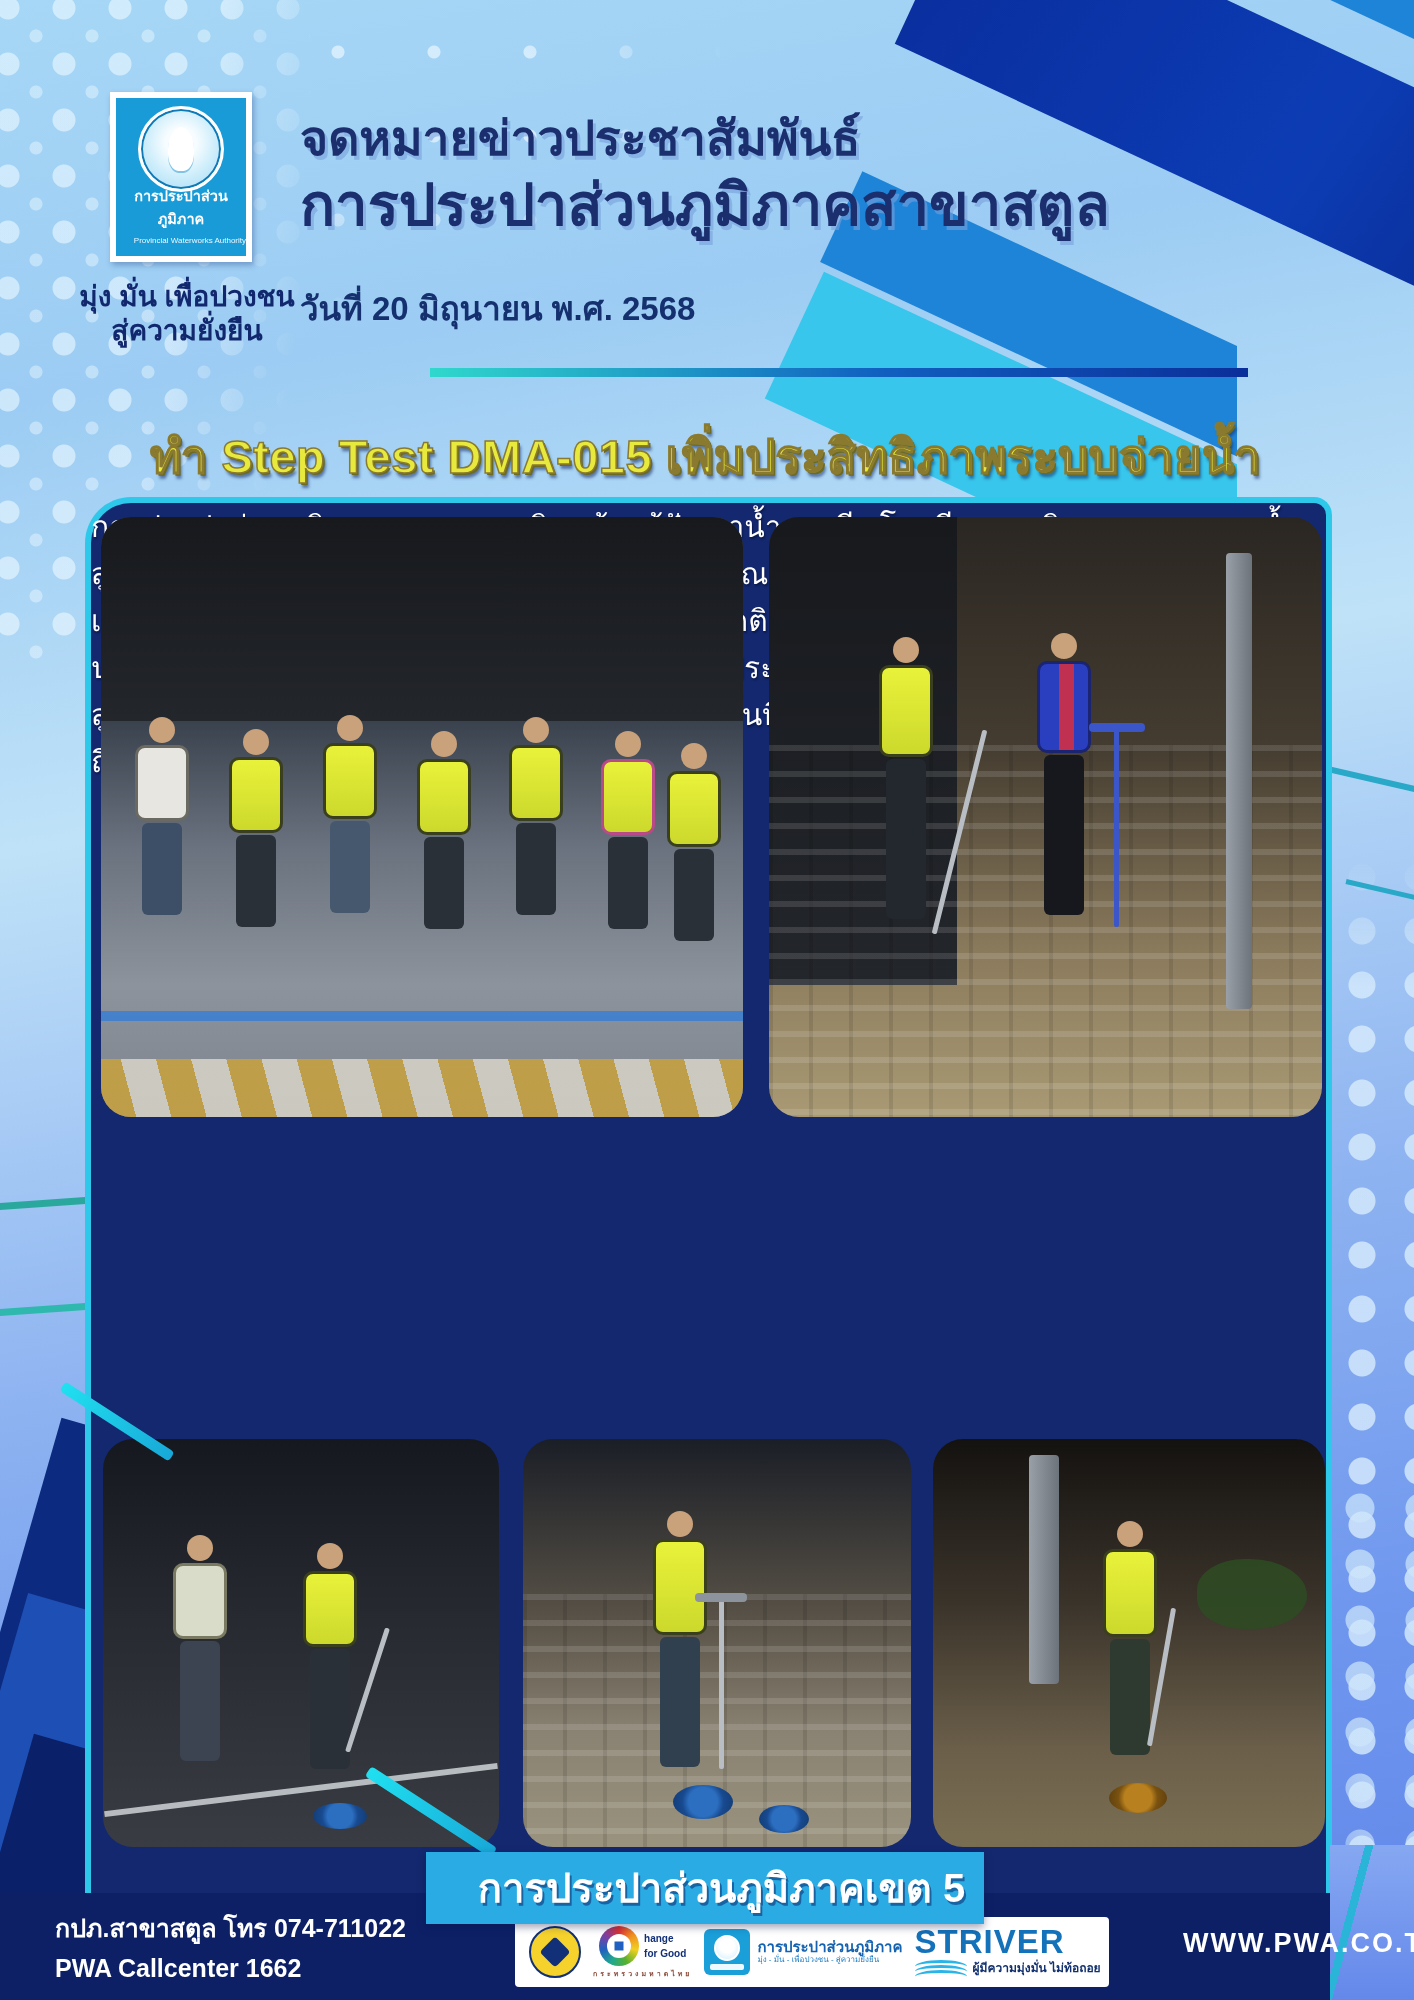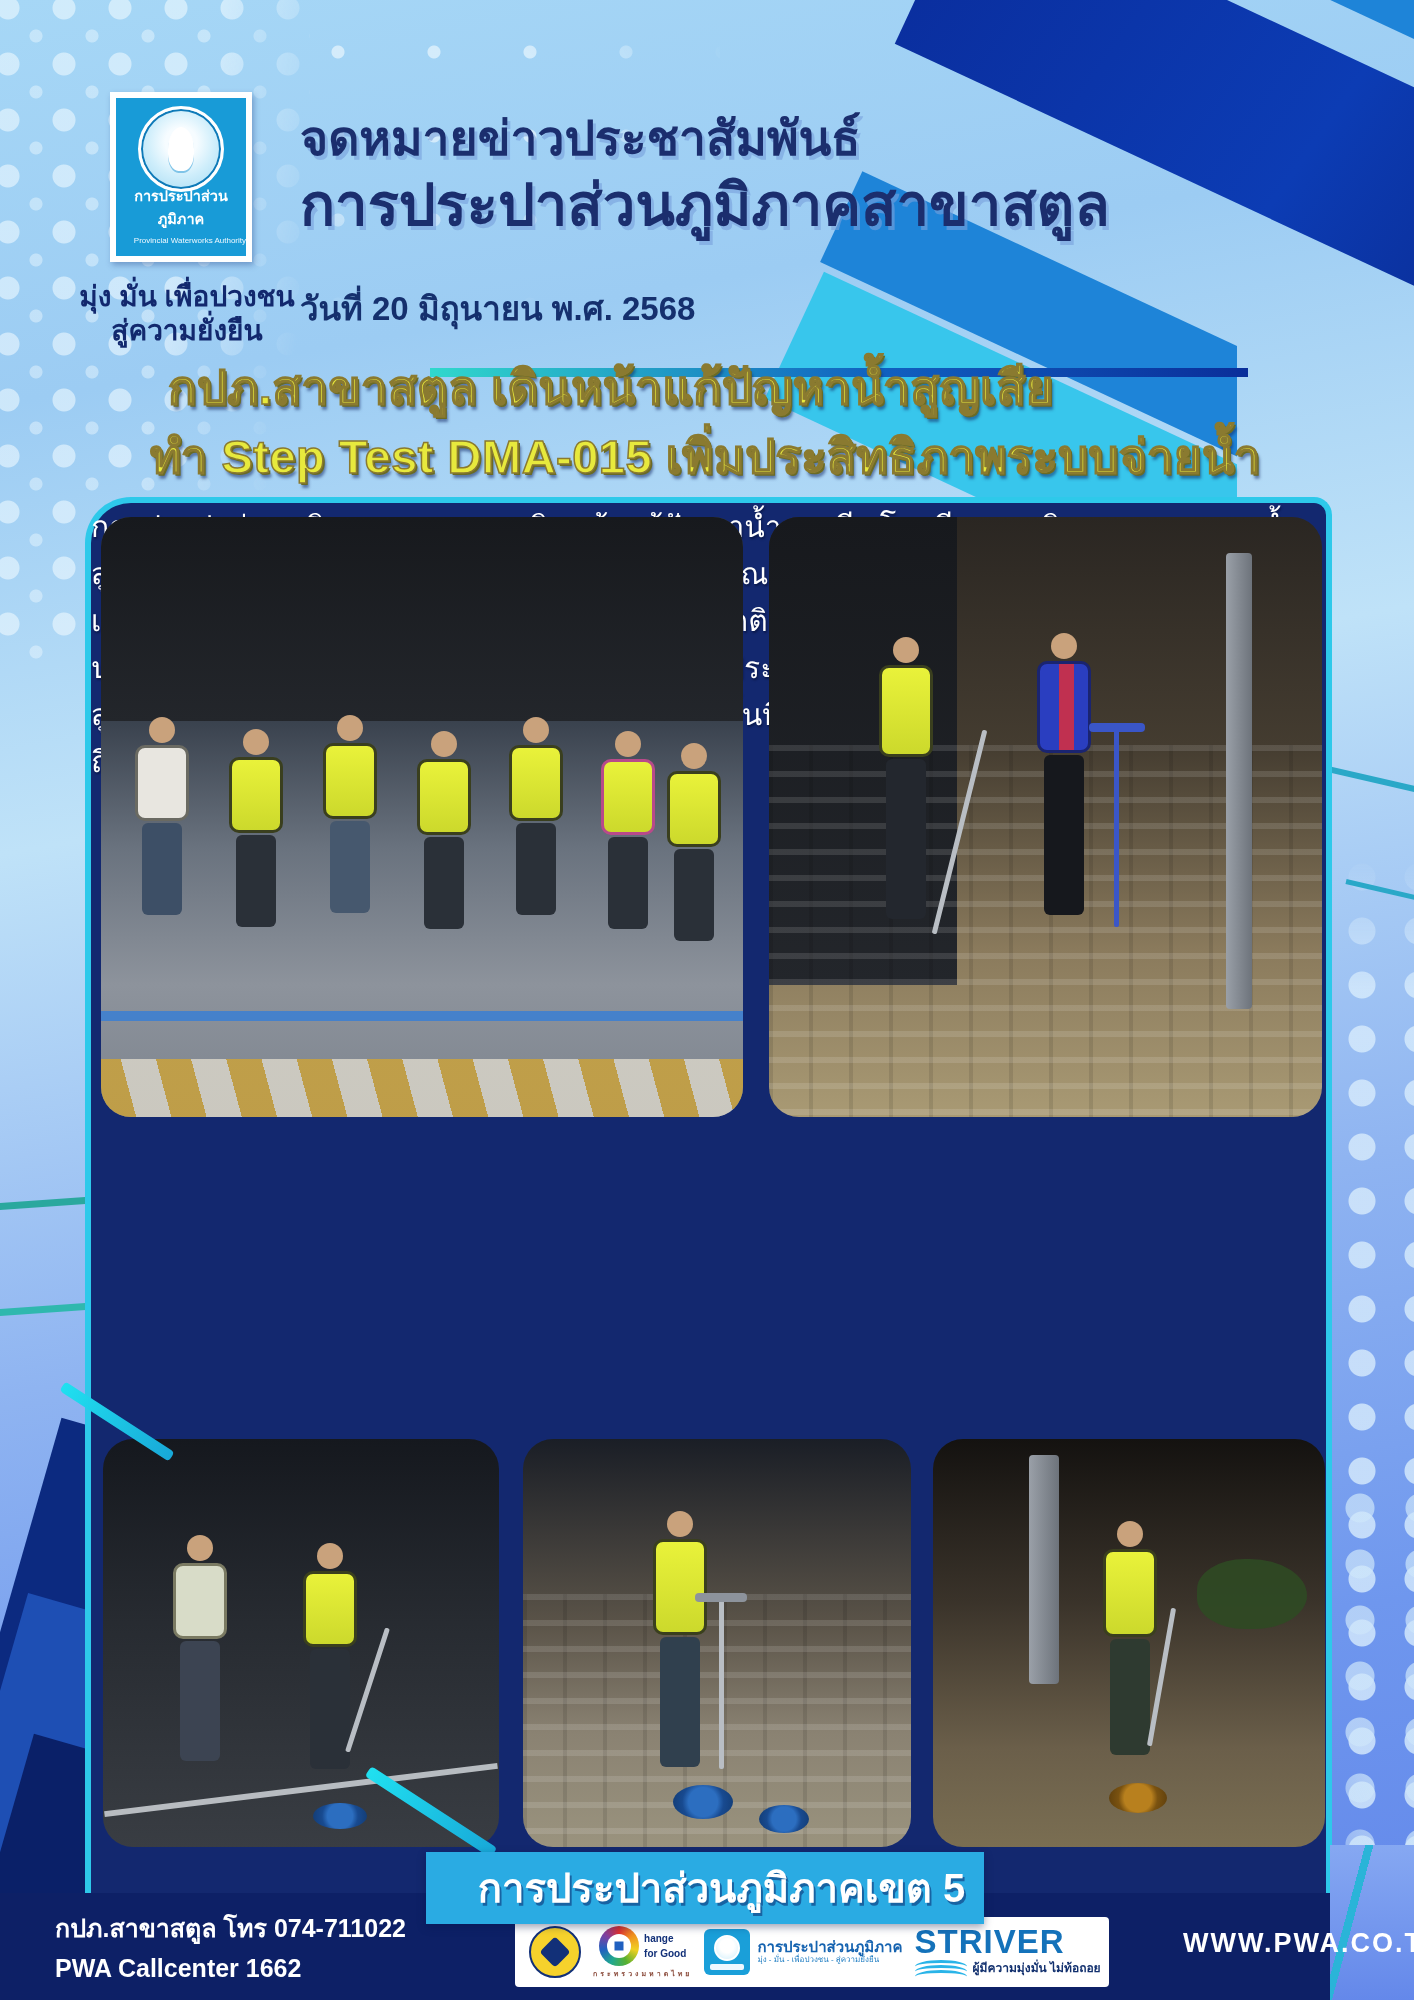--- a/index.html
+++ b/index.html
@@ -187,21 +187,20 @@
     <div class="logo-en">Provincial Waterworks Authority</div>
   </div>
   <div class="abs slogan">
     <div>มุ่ง มั่น เพื่อปวงชน</div>
     <div>สู่ความยั่งยืน</div>
   </div>
   <div class="abs news-title">จดหมายข่าวประชาสัมพันธ์</div>
   <div class="abs branch-title">การประปาส่วนภูมิภาคสาขาสตูล</div>
   <div class="abs date-line">วันที่ 20 มิถุนายน พ.ศ. 2568</div>
   <div class="abs hstripe"></div>
-  <div class="abs headline hl1">กปภ.สาขาสตูล เดินหน้าแก้ปัญหาน้ำสูญเสีย</div>
   <div class="abs headline hl2">ทำ Step Test DMA-015 เพิ่มประสิทธิภาพระบบจ่ายน้ำ</div>
 
   <div class="abs panel">
 
     <div class="photo ph-tl">
       <div class="building" style="width:100%;height:34%;"></div>
       <div class="ground-line"></div>
       <div class="curb"></div>
       <div class="person" style="left:34px;top:200px;">
         <div class="head"></div>

